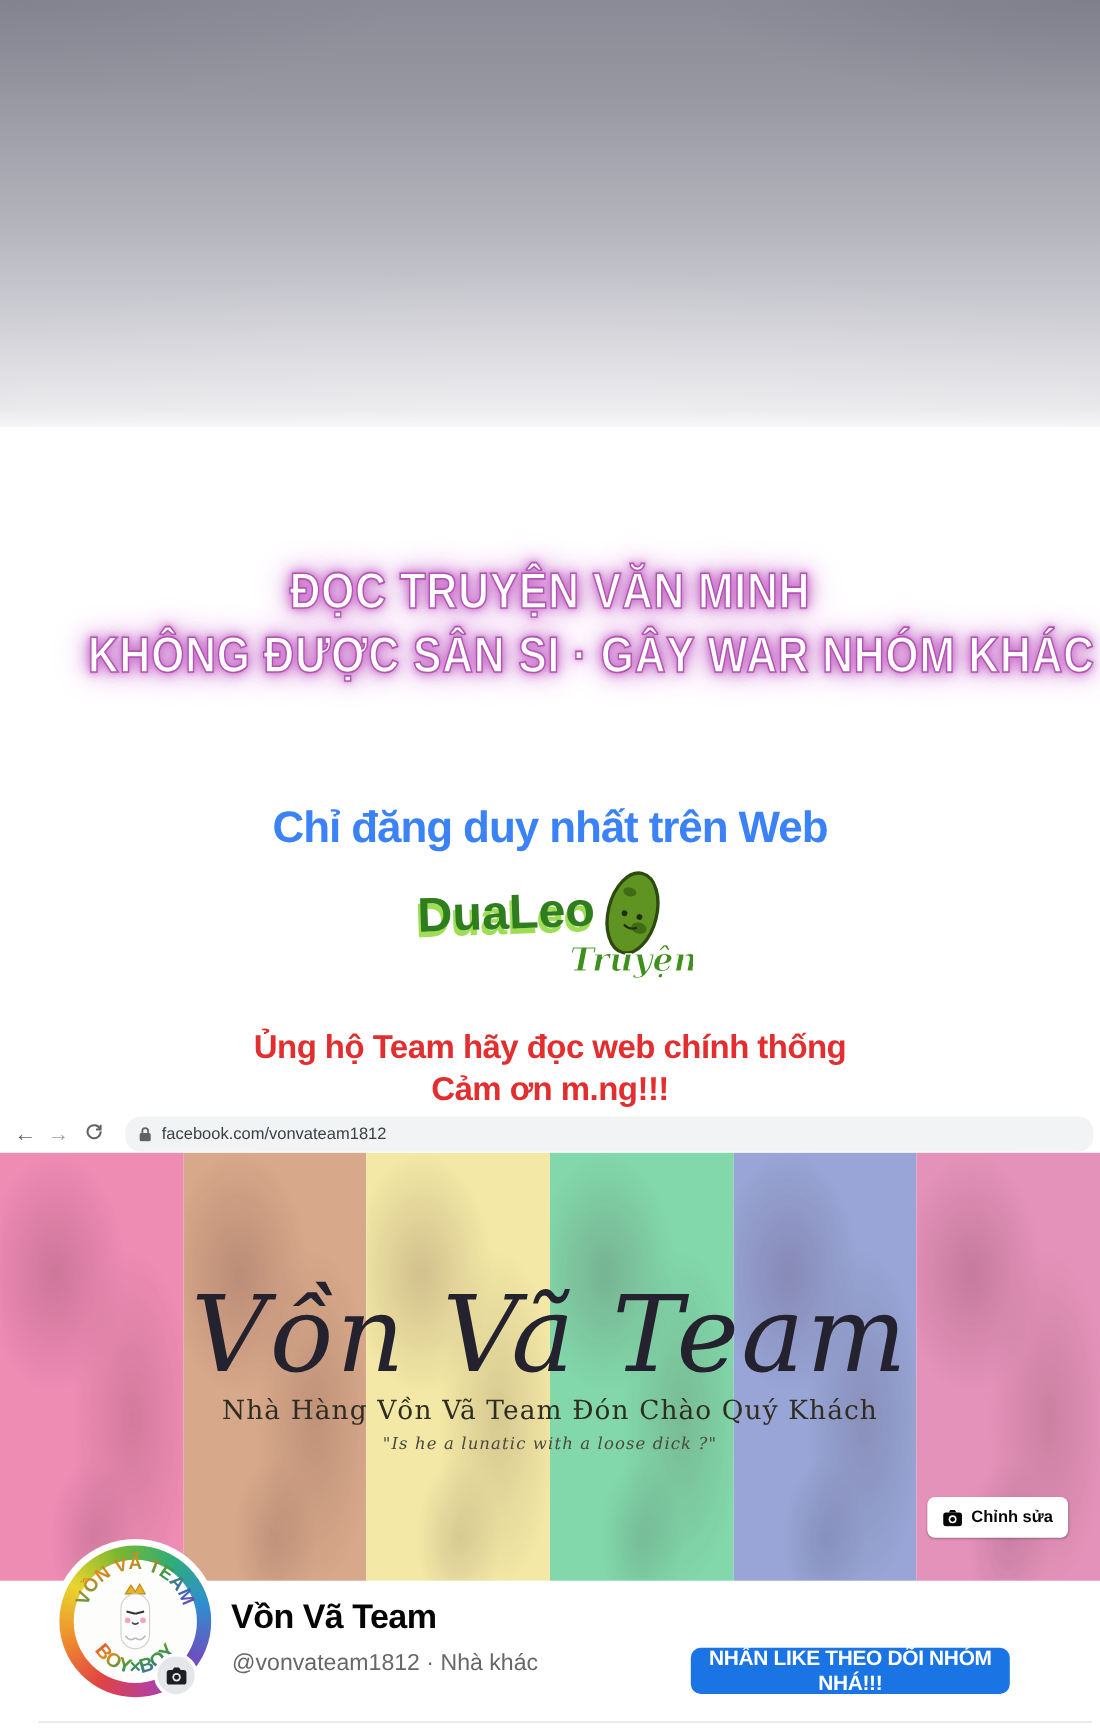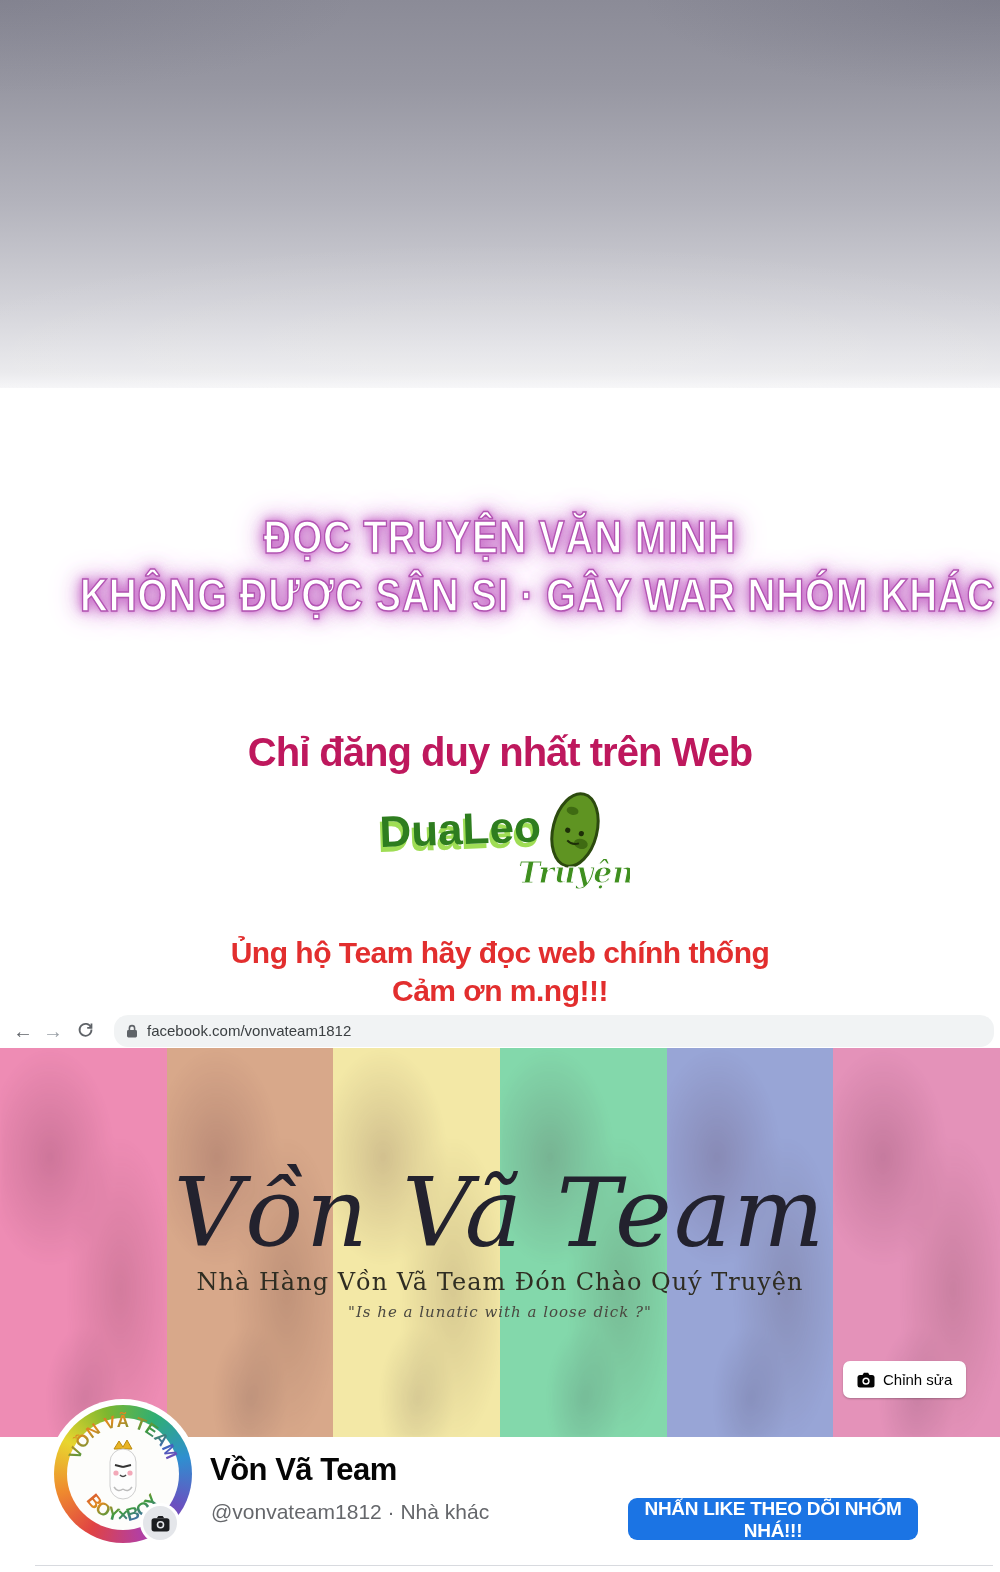--- a/index.html
+++ b/index.html
@@ -24,21 +24,21 @@
     display:block; color:#fff; font-weight:bold; white-space:nowrap;
     font-size:46px; line-height:58px; letter-spacing:1px;
     transform:scaleX(.84); transform-origin:center;
     -webkit-text-stroke:1.5px #b254b2;
     text-shadow:0 0 4px #d17bd1, 0 0 10px #c566c5, 0 0 18px #bb58bd, 0 0 30px #d9a0dd, 0 0 44px #e7c2ea;
   }
 
   
   .exclusive-heading {
     position:absolute; left:0; top:730px; width:1000px; text-align:center;
-    font-size:40px; font-weight:bold; color:#be185d; letter-spacing:-1px;
+    font-size:40px; font-weight:bold; color:#3b82f6; letter-spacing:-1px;
   }
   .dualeo { position:absolute; left:370px; top:790px; width:260px; height:100px; }
   .warn { position:absolute; left:0; width:1000px; text-align:center; font-weight:bold; font-size:30px; letter-spacing:-.5px; }
 
   
   .browser-bar { position:absolute; left:0; top:1013px; width:1000px; height:35px; background:#fff; display:flex; align-items:center; }
   .nav-btn { width:30px; text-align:center; font-size:20px; line-height:30px; cursor:default; }
   .back { color:#5f6368; margin-left:8px; }
   .fwd  { color:#9aa0a6; }
   .reload { color:#5f6368; margin-left:2px; }
@@ -69,21 +69,21 @@
     position:absolute; left:0; top:1268px; width:1000px; text-align:center;
     font-family:"DejaVu Serif", serif; font-size:24px; color:#2f2d22; letter-spacing:1px;
   }
   .cover-quote {
     position:absolute; left:0; top:1303px; width:1000px; text-align:center;
     font-family:"DejaVu Serif", serif; font-style:italic; font-size:15px; color:#4a4840; letter-spacing:1px;
   }
   .edit-cover-btn {
     position:absolute; left:843px; top:1361px; height:37px; padding:0 14px;
     background:#fff; border:none; border-radius:7px; display:flex; align-items:center; gap:8px;
-    font-family:"Liberation Sans", sans-serif; font-size:15px; font-weight:normal; color:#050505;
+    font-family:"Liberation Sans", sans-serif; font-size:15px; font-weight:bold; color:#050505;
     box-shadow:0 1px 2px rgba(0,0,0,.25); cursor:pointer;
   }
 
   
   .profile-strip { position:absolute; left:0; top:1437px; width:1000px; height:135px; background:#fff; }
   .avatar { position:absolute; left:52px; top:1403px; width:142px; height:142px; border-radius:50%; background:#fff; box-shadow:0 0 0 4px #fff; cursor:pointer; }
   .avatar-ring {
     position:absolute; inset:2px; border-radius:50%;
     background:conic-gradient(from 210deg,#e04343,#ef8c2e,#e8d52f,#7db72f,#2fae74,#2f8fd0,#6a51c0,#b43fa0,#e04343);
   }
@@ -158,21 +158,21 @@
 
   <div class="cover">
     <div class="panel" style="background: rgb(238, 140, 180);"></div>
     <div class="panel" style="background: rgb(216, 168, 138);"></div>
     <div class="panel" style="background: rgb(243, 232, 166);"></div>
     <div class="panel" style="background: rgb(131, 216, 171);"></div>
     <div class="panel" style="background: rgb(152, 165, 214);"></div>
     <div class="panel" style="background: rgb(228, 146, 185);"></div>
   </div>
   <div class="cover-title">Vồn Vã Team</div>
-  <div class="cover-subtitle">Nhà Hàng Vồn Vã Team Đón Chào Quý Truyện</div>
+  <div class="cover-subtitle">Nhà Hàng Vồn Vã Team Đón Chào Quý Khách</div>
   <div class="cover-quote">"Is he a lunatic with a loose dick ?"</div>
   <button class="edit-cover-btn">
     <svg width="18" height="16" viewBox="0 0 18 16">
       <rect x="0.5" y="3" width="17" height="12.5" rx="2.5" fill="#050505"></rect>
       <path d="M5.5 3l1.4-2.2h4.2L12.5 3z" fill="#050505"></path>
       <circle cx="9" cy="9.2" r="3.6" fill="#fff"></circle>
       <circle cx="9" cy="9.2" r="2.1" fill="#050505"></circle>
     </svg>
     <span>Chỉnh sửa</span>
   </button>

